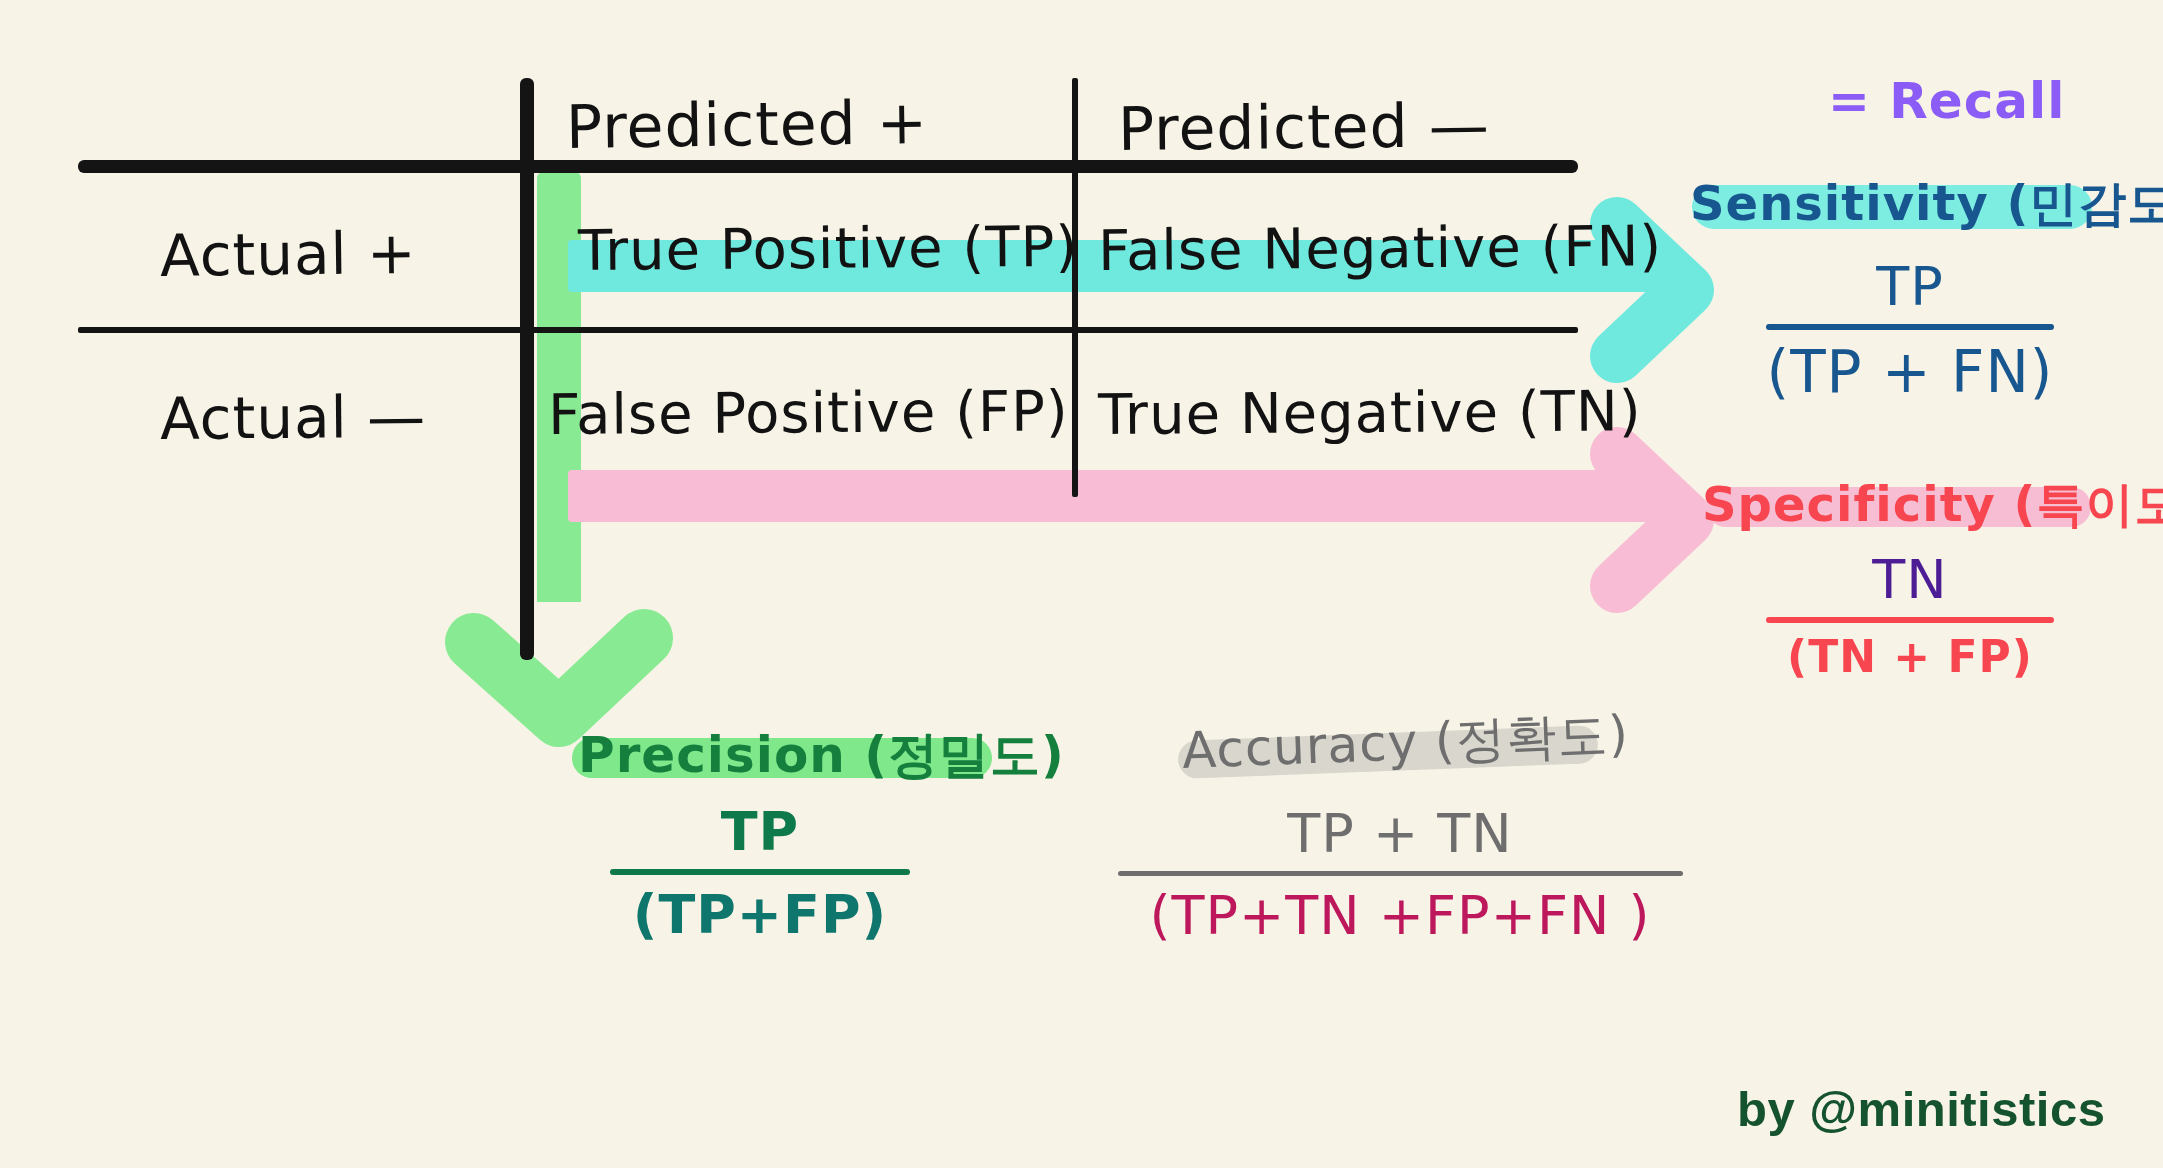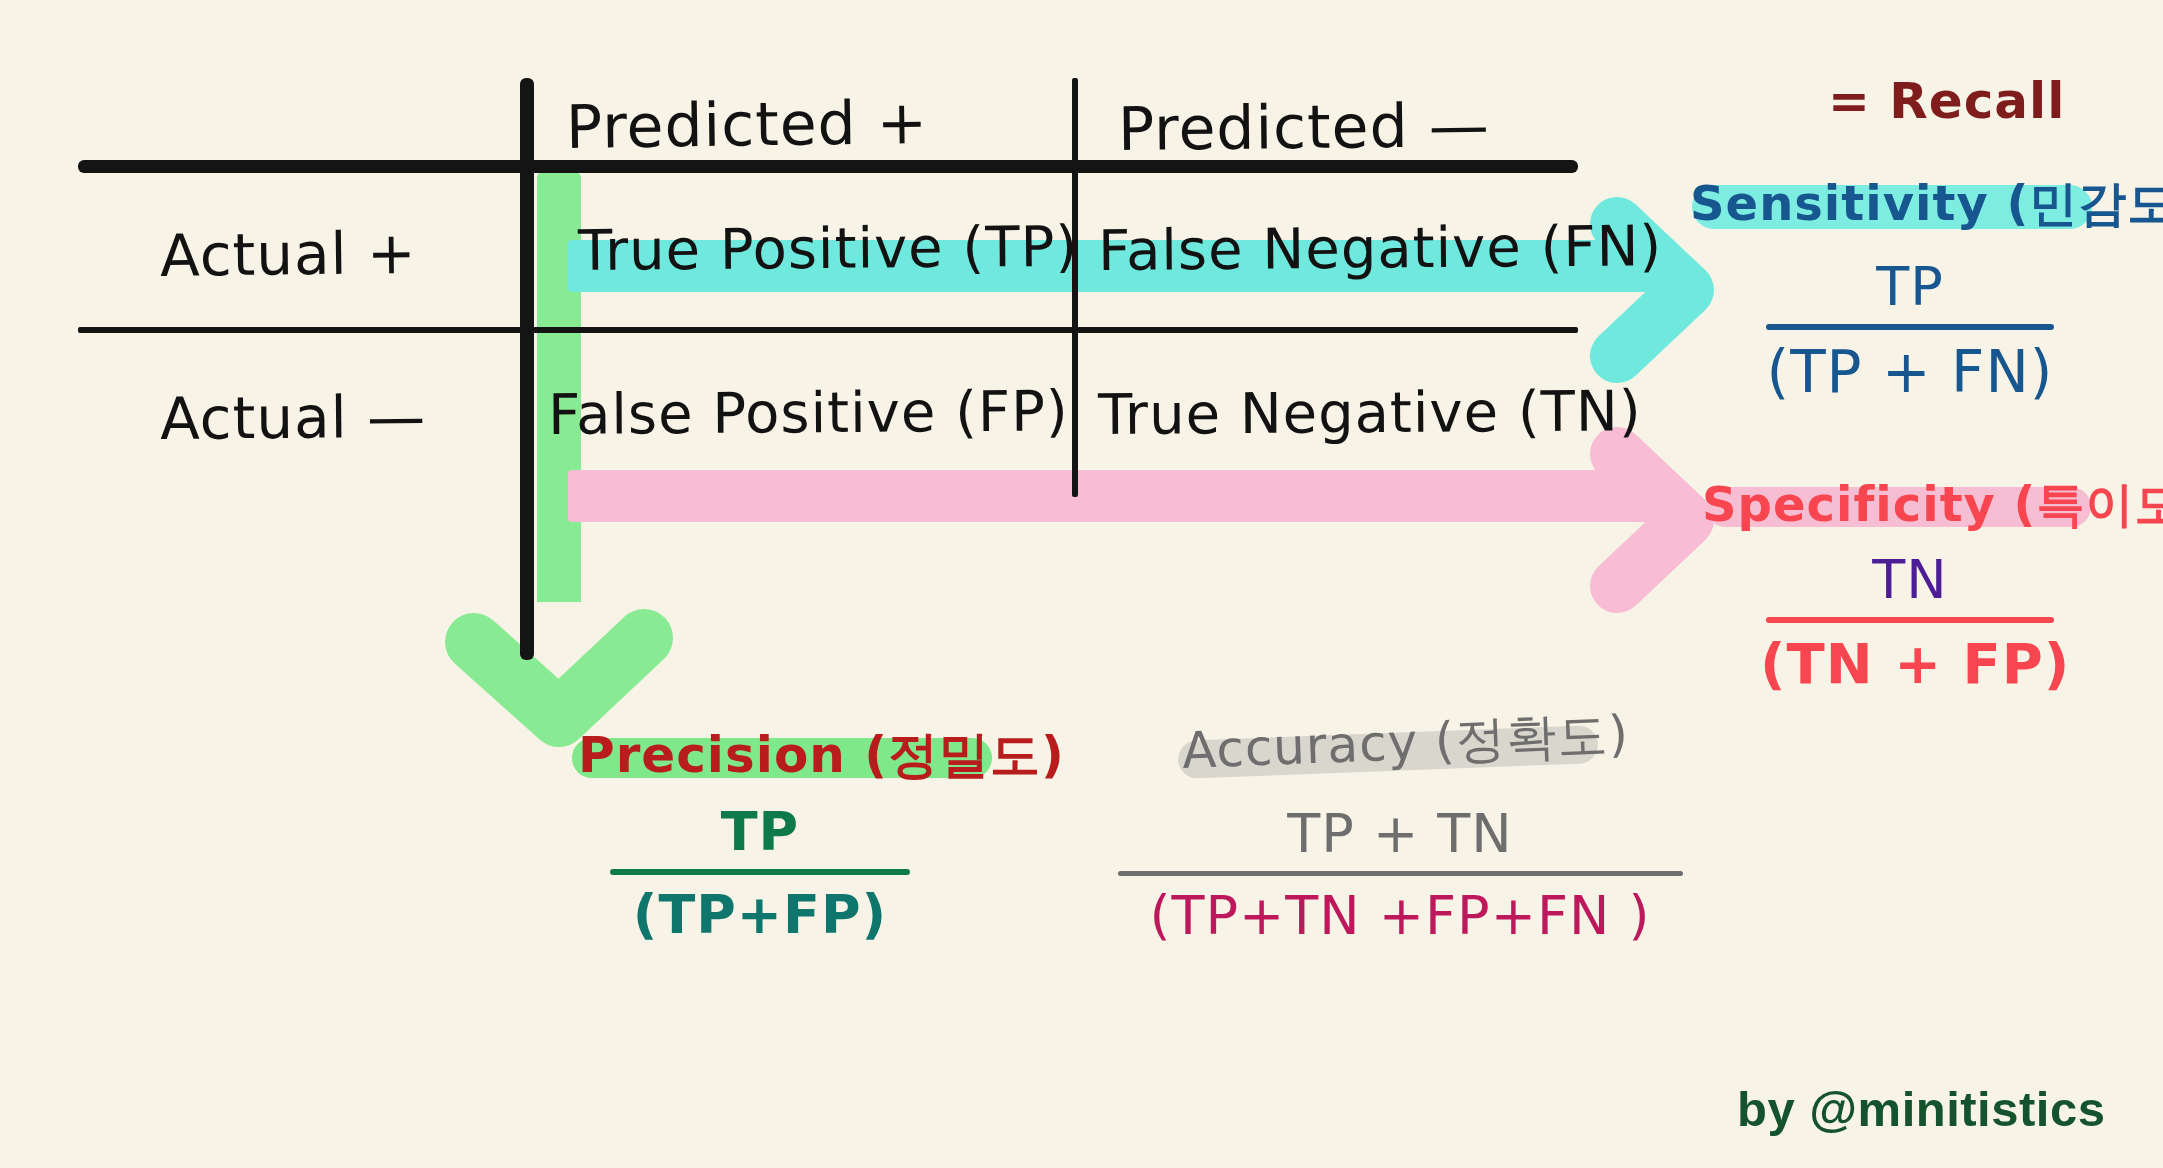--- a/index.html
+++ b/index.html
@@ -115,39 +115,39 @@
   <div class="abs hand" style="left:160px; top:385px; font-size:58px; transform:rotate(-0.5deg);">Actual  —</div>
 
   <div class="abs hand" style="left:578px; top:218px; font-size:56px; transform:rotate(-0.5deg);">True Positive (TP)</div>
 
   <div class="abs hand" style="left:1098px; top:218px; font-size:56px; transform:rotate(-0.5deg);">False Negative (FN)</div>
 
   <div class="abs hand" style="left:548px; top:382px; font-size:56px; transform:rotate(-0.4deg);">False Positive (FP)</div>
 
   <div class="abs hand" style="left:1098px; top:382px; font-size:56px; transform:rotate(-0.4deg);">True Negative (TN)</div>
 
-  <div class="abs hand" style="left:1828px; top:72px; font-size:50px; color:#7f1d1d; font-weight:600;">= Recall</div>
+  <div class="abs hand" style="left:1828px; top:72px; font-size:50px; color:#8b5cf6; font-weight:600;">= Recall</div>
 
   <div class="abs hand" style="left:1690px; top:172px; font-size:48px; color:#17568F; font-weight:600;">Sensitivity (민감도)</div>
 
   <div class="frac" style="left:1760px; top:255px; width:300px; color:#17568F; font-weight:600;">
     <span class="num hand" style="font-size:54px; color:#17568F;">TP</span>
     <span class="bar" style="background:#17568F; width:288px;"></span>
     <span class="den hand" style="font-size:58px; color:#17568F;">(TP + FN)</span>
   </div>
 
   <div class="abs hand" style="left:1702px; top:473px; font-size:48px; color:#F7464F; font-weight:600;">Specificity (특이도)</div>
 
   <div class="frac" style="left:1760px; top:548px; width:300px;">
     <span class="num hand" style="font-size:54px; color:#4c1d95; font-weight:400;">TN</span>
     <span class="bar" style="background:#F7464F; width:288px;"></span>
-    <span class="den hand" style="font-size:56px; color:#F7464F; font-weight:600;">(TN + FP)</span>
+    <span class="den hand" style="font-size:44px; color:#F7464F; font-weight:600;">(TN + FP)</span>
   </div>
 
-  <div class="abs hand" style="left:578px; top:722px; font-size:50px; color:#b91c1c; font-weight:600;">Precision (정밀도)</div>
+  <div class="abs hand" style="left:578px; top:722px; font-size:50px; color:#15803d; font-weight:600;">Precision (정밀도)</div>
 
   <div class="frac" style="left:595px; top:800px; width:330px;">
     <span class="num hand" style="font-size:54px; color:#0E7A4C; font-weight:600;">TP</span>
     <span class="bar" style="background:#0E7A4C; width:300px;"></span>
     <span class="den hand" style="font-size:54px; color:#0f766e; font-weight:600;">(TP+FP)</span>
   </div>
 
   <div class="abs hand" style="left:1182px; top:718px; font-size:50px; color:#6E6E6E; transform:rotate(-2.2deg);">Accuracy (정확도)</div>
 
   <div class="frac" style="left:1110px; top:802px; width:580px;">

